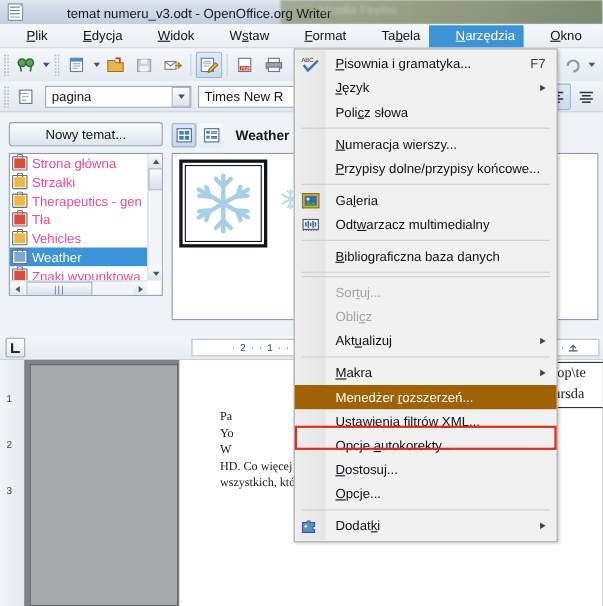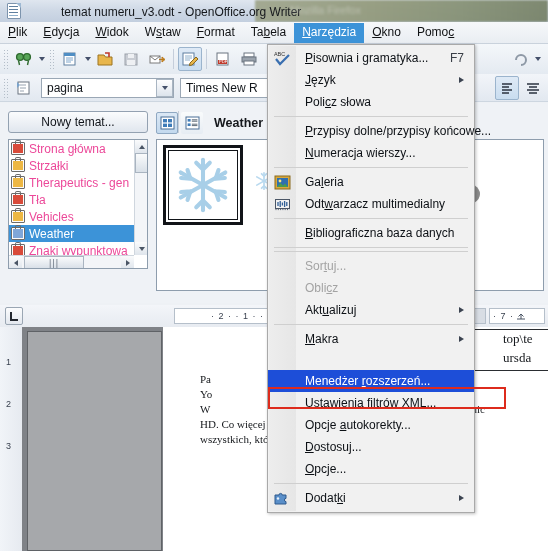--- a/index.html
+++ b/index.html
@@ -84,21 +84,21 @@
     position: absolute;
     left: 0; top: 22px;
     width: 548px; height: 22px;
     background: linear-gradient(to bottom,#f6f8fa,#e9edf2);
     border-bottom: 1px solid #c9d2dc;
     display: flex;
     align-items: center;
     box-sizing: border-box;
   }
   .menu-title {
-    padding: 3px 8px 4px 8px;
+    padding: 3px 8px 4px 24px;
     font-size: 12px;
     color: #101214;
     white-space: nowrap;
     line-height: 13px;
     cursor: default;
   }
   .menu-title .u { text-decoration: underline; }
   .menu-title.active {
     background: #3c93d8;
     color: #ffffff;
@@ -411,21 +411,21 @@
     font-family:"Liberation Serif", serif;
     font-size:11px;
     color:#15181c;
     white-space:nowrap;
   }
 
   
   #dropdown {
     position: absolute;
     left: 267px; top: 44px;
-    width: 208px;
+    width: 240px;
     background: #f1f1f1;
     border: 1px solid #a9a9a9;
     box-shadow: 1px 1px 3px rgba(0,0,0,.25);
     box-sizing: border-box;
     z-index: 60;
     padding: 2px 0 3px 0;
   }
   #dropdown .gutter {
     position: absolute;
     left: 1px; top: 1px; bottom: 1px;
@@ -440,23 +440,22 @@
     font-size: 12px;
     color: #0c1015;
     padding-left: 37px;
     padding-right: 10px;
     box-sizing: border-box;
     white-space: nowrap;
     z-index: 2;
   }
   .mi.disabled { color: #a3a3a3; }
   .mi.highlight {
-    background: #1d4ed8;
+    background: #a16207;
     color: #ffffff;
-    margin-top: 20px;
   }
   .mi .label .u { text-decoration: underline; }
   .mi .shortcut {
     margin-left: auto;
     padding-left: 18px;
     font-size: 12px;
     color: #3a3f47;
   }
   .mi.disabled .shortcut { color:#a3a3a3; }
   .mi .submark {
@@ -836,25 +835,25 @@
     </div>
 
     <div class="mi">
       <span class="label">Poli<span class="u">c</span>z słowa</span>
     </div>
 
     <div class="msep"></div>
 
 
     <div class="mi">
+      <span class="label"><span class="u">N</span>umeracja wierszy...</span>
+    </div>
+
+    <div class="mi">
       <span class="label"><span class="u">P</span>rzypisy dolne/przypisy końcowe...</span>
-    </div>
-
-    <div class="mi">
-      <span class="label"><span class="u">N</span>umeracja wierszy...</span>
     </div>
 
     <div class="msep"></div>
 
     <div class="mi">
       <span class="m-ico">
         <svg width="17" height="15" viewBox="0 0 17 15">
           <rect x="1" y="1" width="15" height="13" fill="#d8a83c" stroke="#8a6a1f"></rect>
           <rect x="3" y="3" width="11" height="9" fill="#2f6fae"></rect>
           <circle cx="6" cy="6" r="1.4" fill="#ffe680"></circle>

